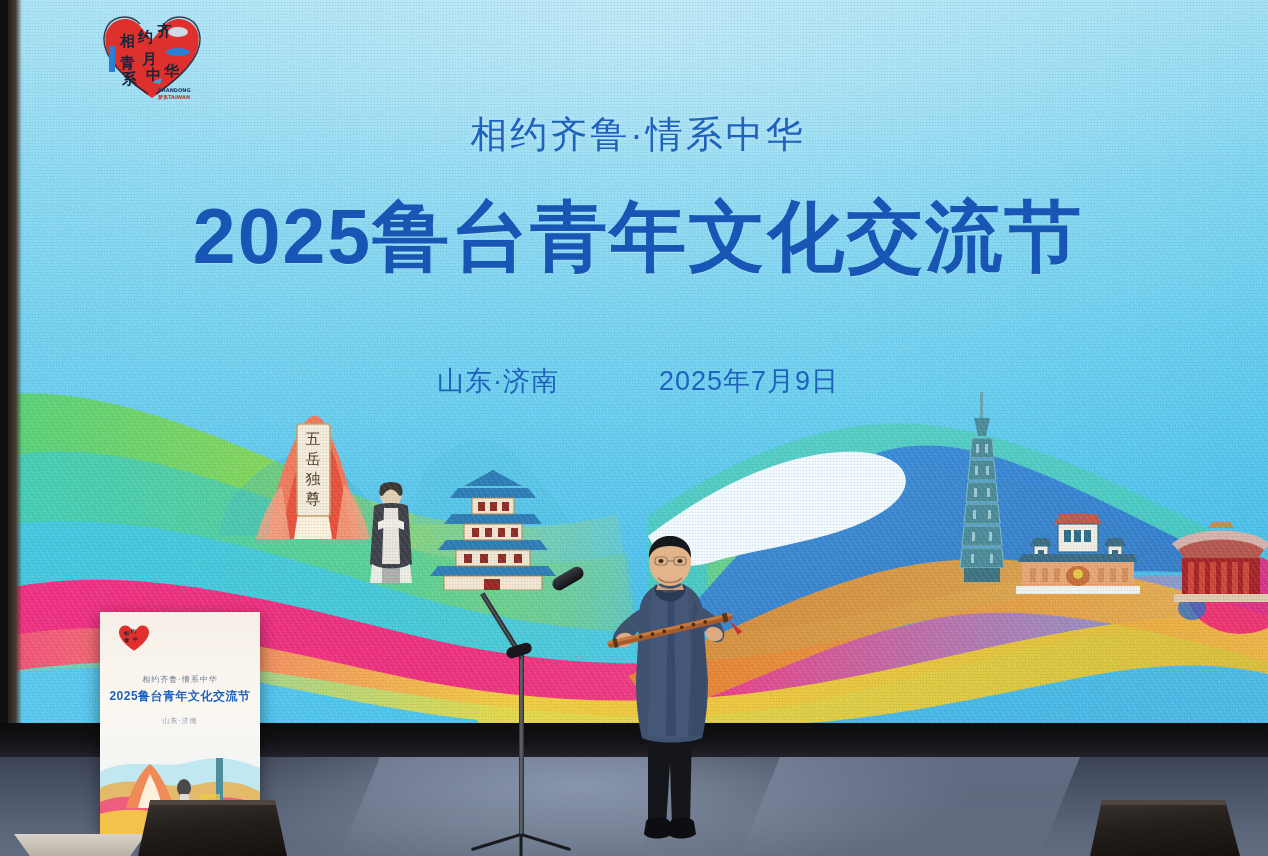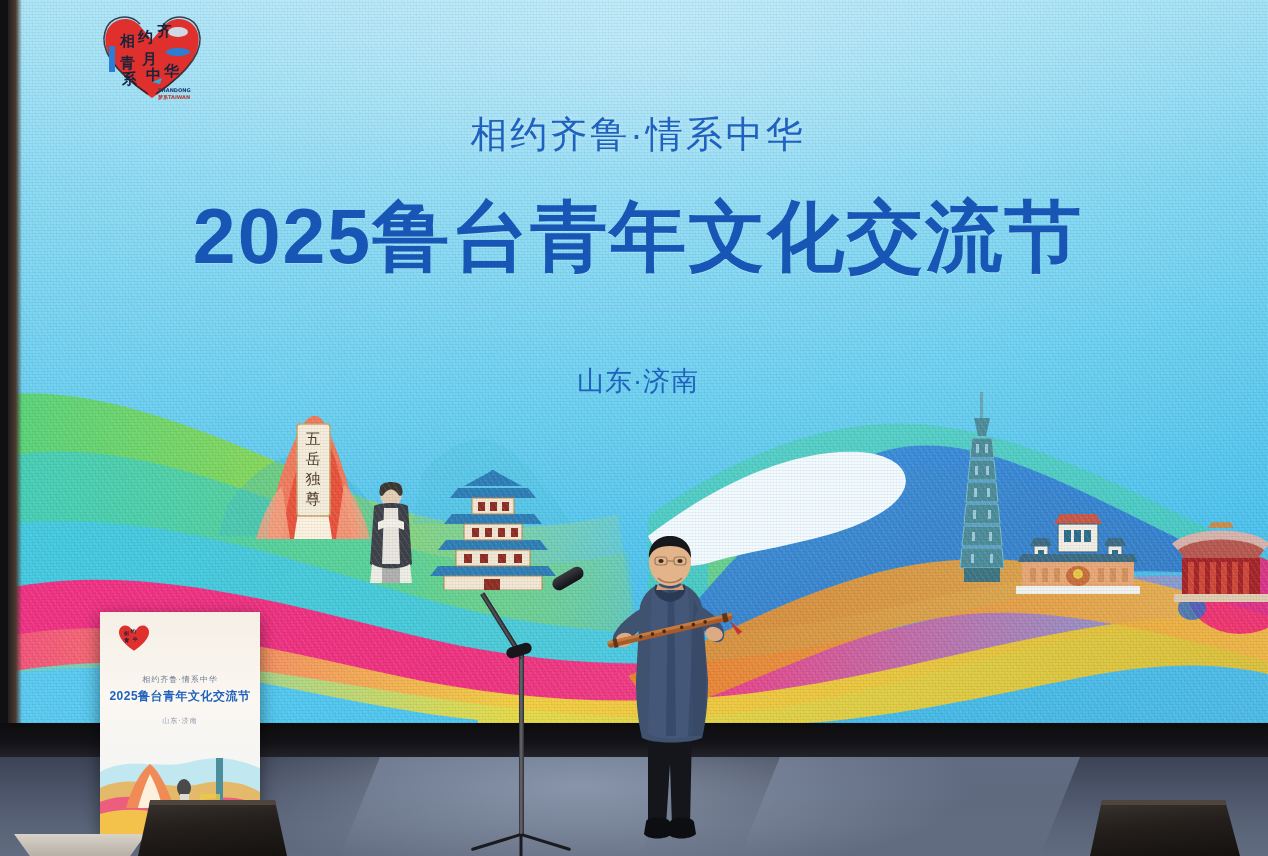--- a/index.html
+++ b/index.html
@@ -378,20 +378,21 @@
         <path d="M56,76 l10,-4 l-2,6 z" fill="#2fa8d8"></path>
         <text x="62" y="86" fill="#1d3a6b" font-family="'DejaVu Sans',sans-serif" font-size="5" font-weight="bold">SHANDONG</text>
         <text x="62" y="93" fill="#b8372f" font-family="'DejaVu Sans',sans-serif" font-size="5" font-weight="bold">梦系TAIWAN</text>
       </svg>
     </div>
 
     <div class="kicker">相约齐鲁·情系中华</div>
     <div class="bigtitle">2025鲁台青年文化交流节</div>
     <div class="metarow">
       <span>山东·济南</span>
+      <span>2025年7月9日</span>
     </div>
 
     <div class="led-edge-l"></div>
   </div>
 
   <div class="screen-base"></div>
 
   <div class="floor">
     <div class="floor-glow"></div>
     <div class="floor-beam" style="left:360px"></div>

